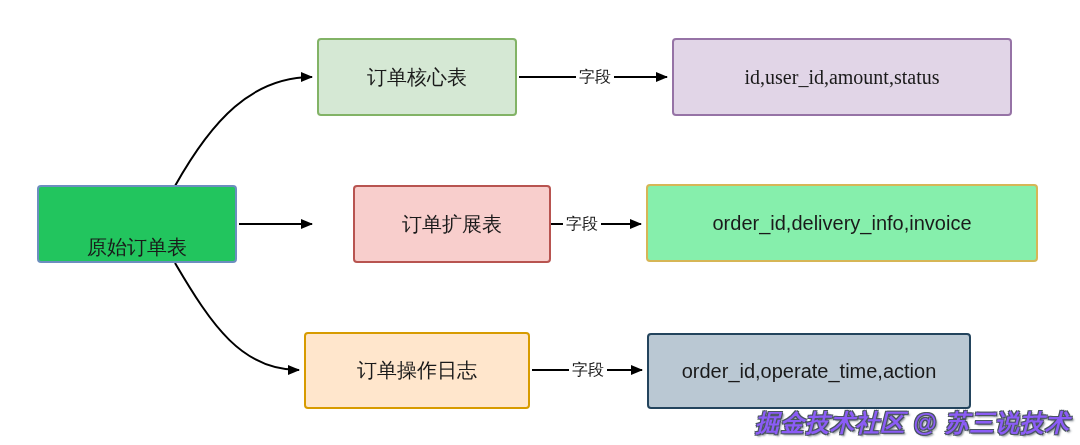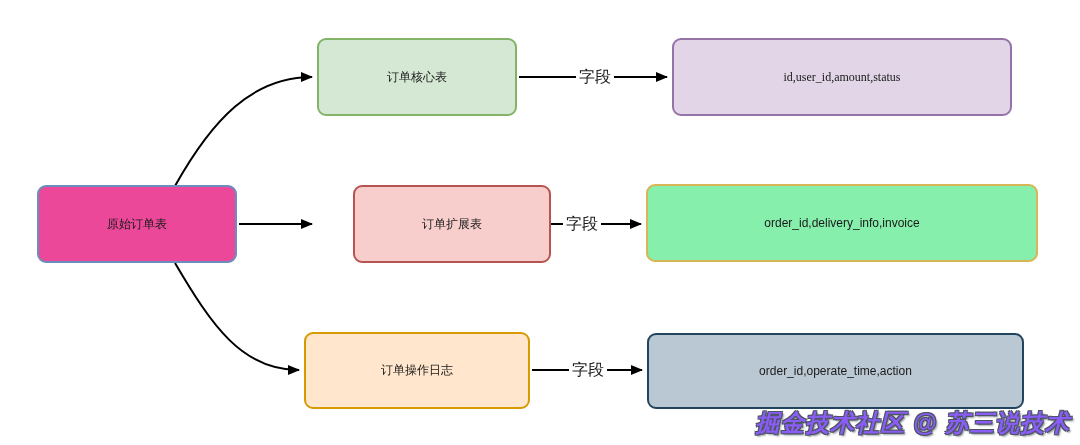--- a/index.html
+++ b/index.html
@@ -19,43 +19,43 @@
     left: 0; top: 0;
     width: 1080px; height: 445px;
   }
 
   .node {
     position: absolute;
     display: flex;
     align-items: center;
     justify-content: center;
     border: 2px solid #701a75;
-    border-radius: 9px;
-    font-size: 12px;
+    border-radius: 4px;
+    font-size: 20px;
     color: #1a1a1a;
     text-align: center;
   }
 
   
-  .node-blue   { background: #ec4899; border-color: #6C8EBF; }
+  .node-blue   { background: #22c55e; border-color: #6C8EBF; align-items: flex-end; }
   .node-green  { background: #D5E8D4; border-color: #82B366; }
   .node-purple { background: #E1D5E7; border-color: #9673A6; }
   .node-red    { background: #F8CECC; border-color: #B85450; }
   .node-yellow { background: #86efac; border-color: #D6B656; align-items: center; }
   .node-orange { background: #FFE6CC; border-color: #D79B00; }
   .node-slate  { background: #BAC8D3; border-color: #23445D; }
 
   
   .box-source  { left: 37px;  top: 185px; width: 200px; height: 78px; }
   .box-core    { left: 317px; top: 38px;  width: 200px; height: 78px; }
   .box-core-f  { left: 672px; top: 38px;  width: 340px; height: 78px; font-family: Liberation Serif, serif; }
   .box-ext     { left: 317px; top: 185px; width: 198px; height: 78px; margin-left: 36px; }
   .box-ext-f   { left: 646px; top: 184px; width: 392px; height: 78px; }
   .box-log     { left: 304px; top: 332px; width: 226px; height: 77px; }
-  .box-log-f   { left: 647px; top: 333px; width: 377px; height: 76px; }
+  .box-log-f   { left: 647px; top: 333px; width: 324px; height: 76px; }
 
   .edge-label {
     position: absolute;
     transform: translate(-50%, -50%);
     background: #ffffff;
     padding: 0 3px;
     font-size: 16px;
     color: #1a1a1a;
     white-space: nowrap;
     font-family: Liberation Mono, monospace;

